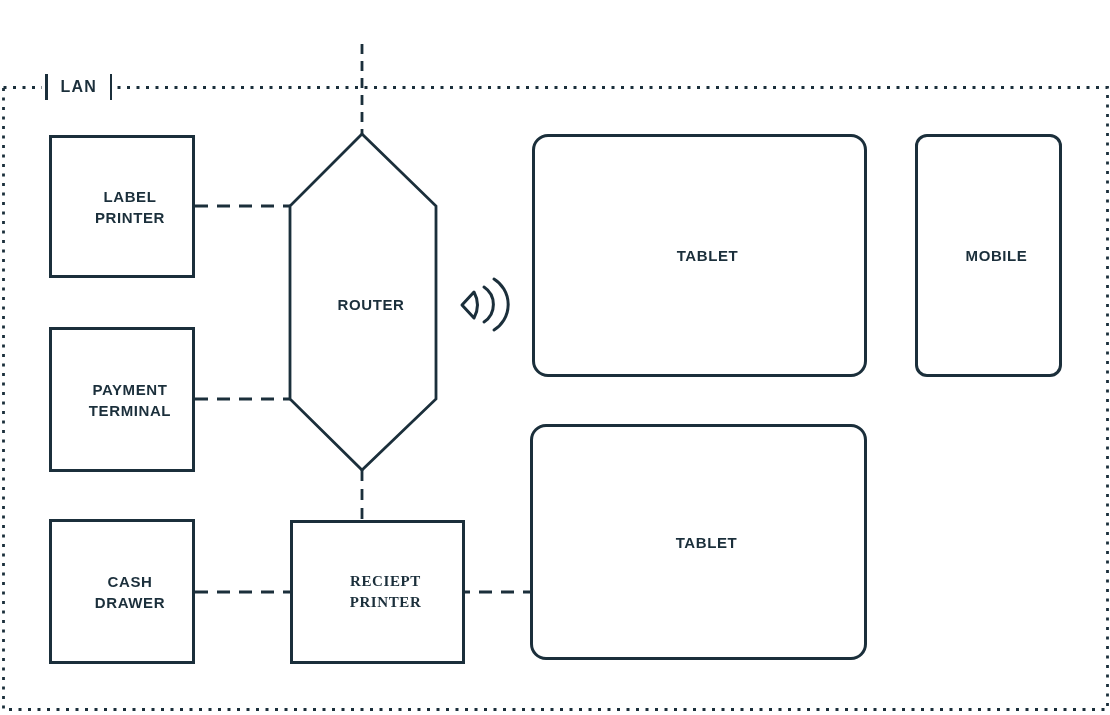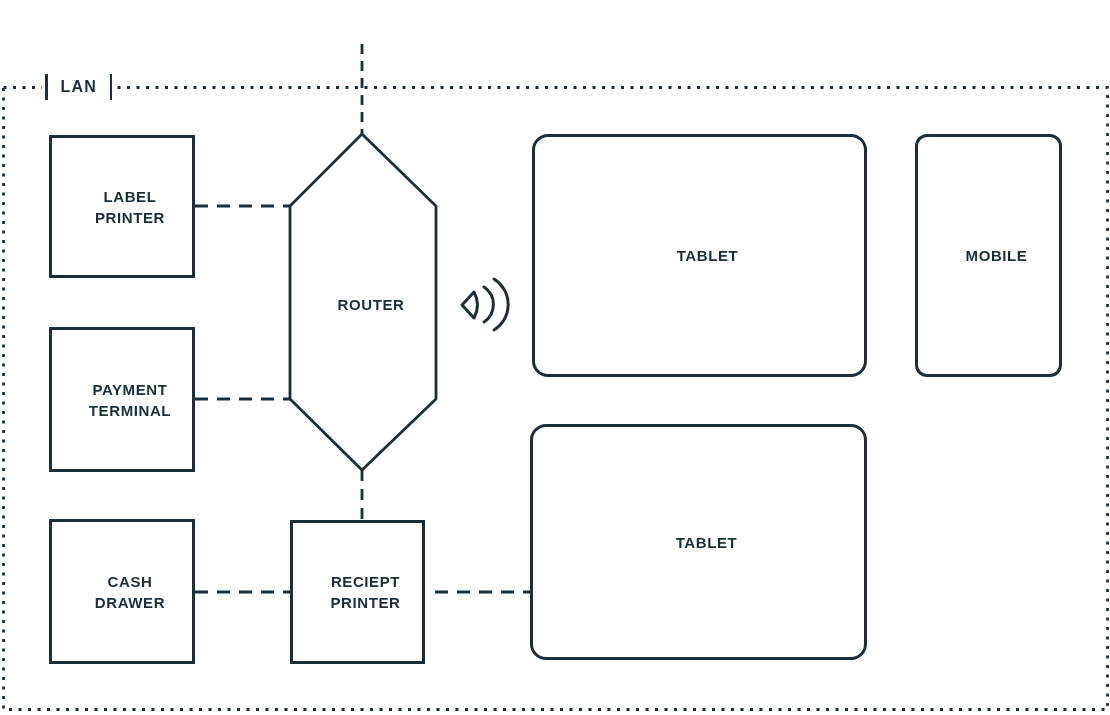--- a/index.html
+++ b/index.html
@@ -25,21 +25,21 @@
     letter-spacing:0.6px;
     line-height:21px;
     text-align:center;
     white-space:pre-line;
     color:#1b2f3b;
     margin-left:16px;
   }
   .box-label-printer   {left:49px;  top:135px; width:146px; height:143px;}
   .box-payment-terminal{left:49px;  top:327px; width:146px; height:145px;}
   .box-cash-drawer     {left:49px;  top:519px; width:146px; height:145px;}
-  .box-reciept-printer {left:290px; top:520px; width:135px; height:144px;}
+  .box-reciept-printer {left:290px; top:520px; width:175px; height:144px;font-family:Liberation Serif, serif;}
   .box-tablet-1        {left:532px; top:134px; width:335px; height:243px; border-radius:16px;}
   .box-tablet-2        {left:530px; top:424px; width:337px; height:236px; border-radius:16px;}
   .box-mobile          {left:915px; top:134px; width:147px; height:243px; border-radius:12px;}
   
   .router-label{
     position:absolute;left:291px;top:294px;width:144px;
     text-align:center;
   }
   
   .internet-group{

